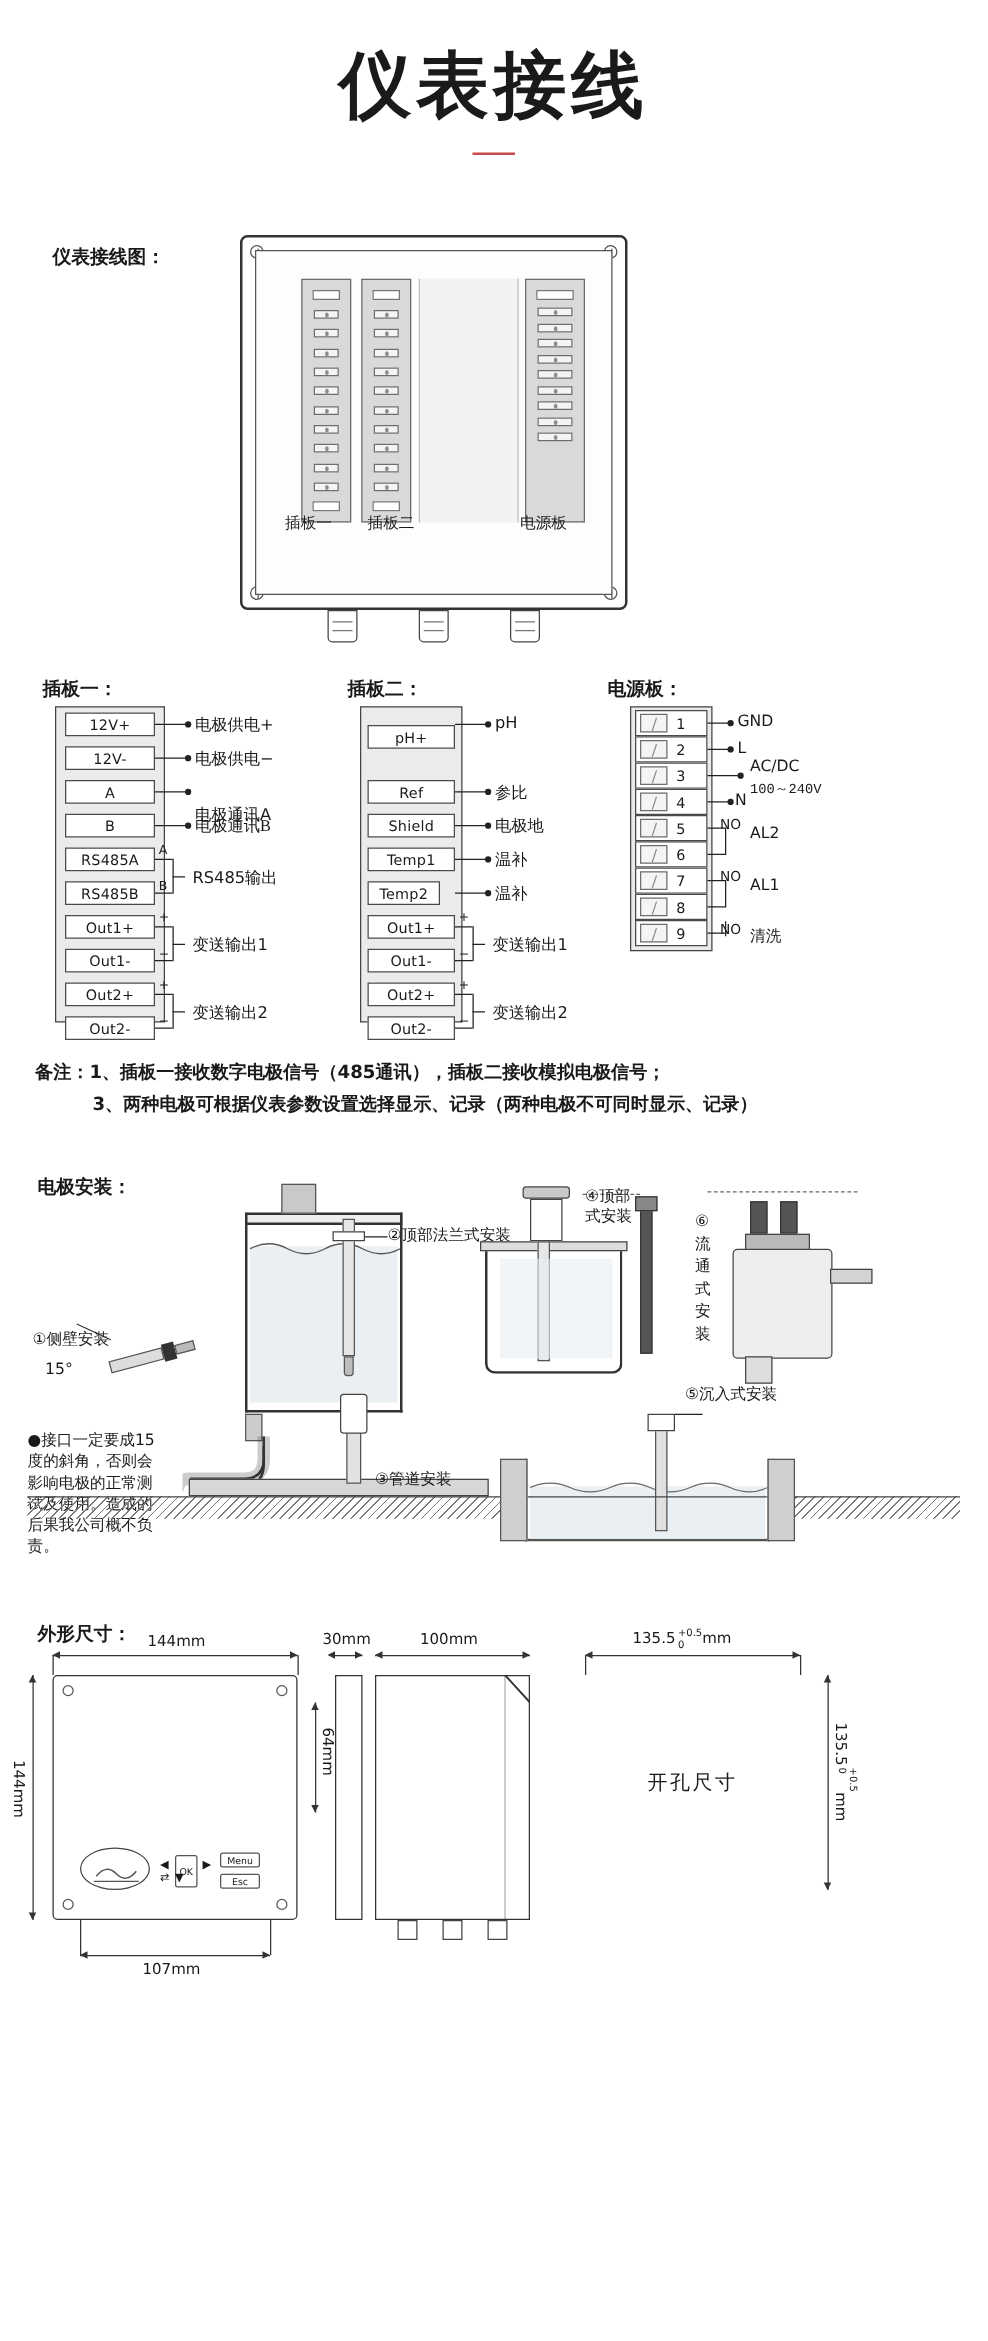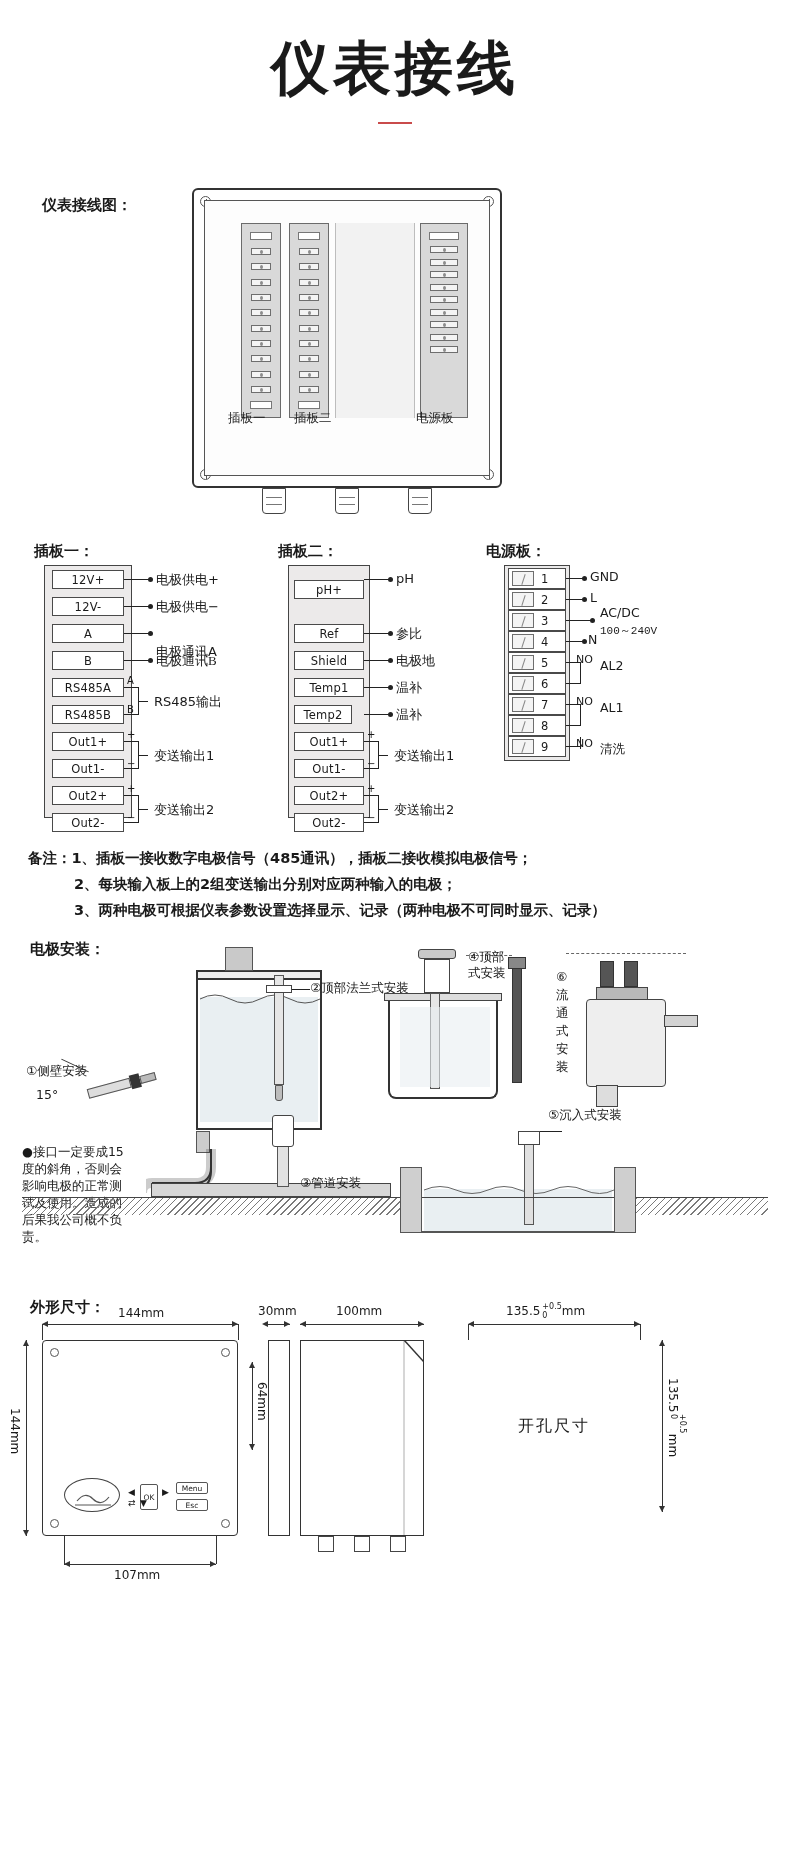--- a/index.html
+++ b/index.html
@@ -435,23 +435,20 @@
     <div class="vlead" style="left:76px; top:172px; height:12px;"></div>
     <div class="sig" style="left:72px; top:172px; font-size:11px;">NO</div>
     <div class="sig" style="left:96px; top:176px; font-size:12.5px;">清洗</div>
   </div>
 
   <div class="notes">
     <div class="n">
       <span>备注：</span><span>1、插板一接收数字电极信号（485通讯），插板二接收模拟电极信号；</span>
     </div>
     <div class="n ind">
-      <span>2、每块输入板上的2组变送输出分别对应两种输入的电极；</span>
-    </div>
-    <div class="n ind">
       <span>3、两种电极可根据仪表参数设置选择显示、记录（两种电极不可同时显示、记录）</span>
     </div>
   </div>
 
   <div class="sec-label" style="left:30px; top:940px;">电极安装：</div>
 
   <div class="inst">
 
     <div style="position:absolute; left:196px; top:35px; width:126px; height:160px; border:2px solid #333; border-top:none; background:#fff;"></div>
     <div style="position:absolute; left:196px; top:35px; width:126px; height:10px; border:2px solid #333; background:#eee;"></div>

